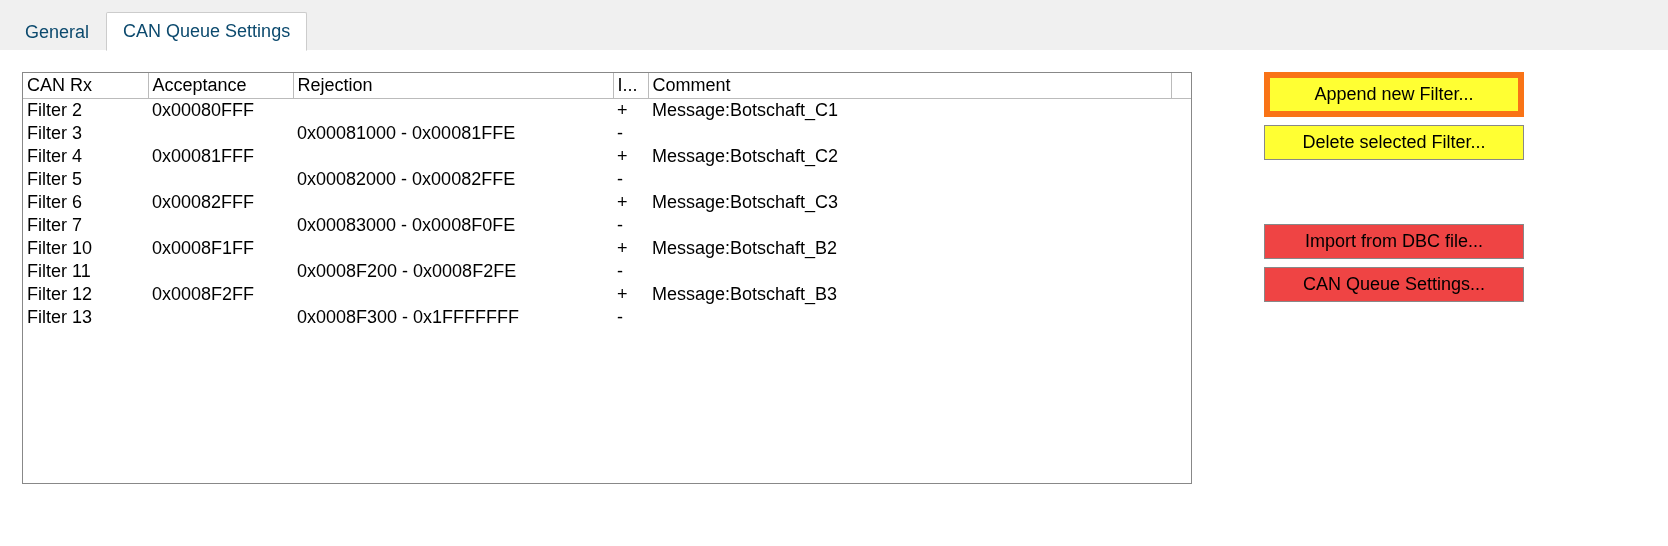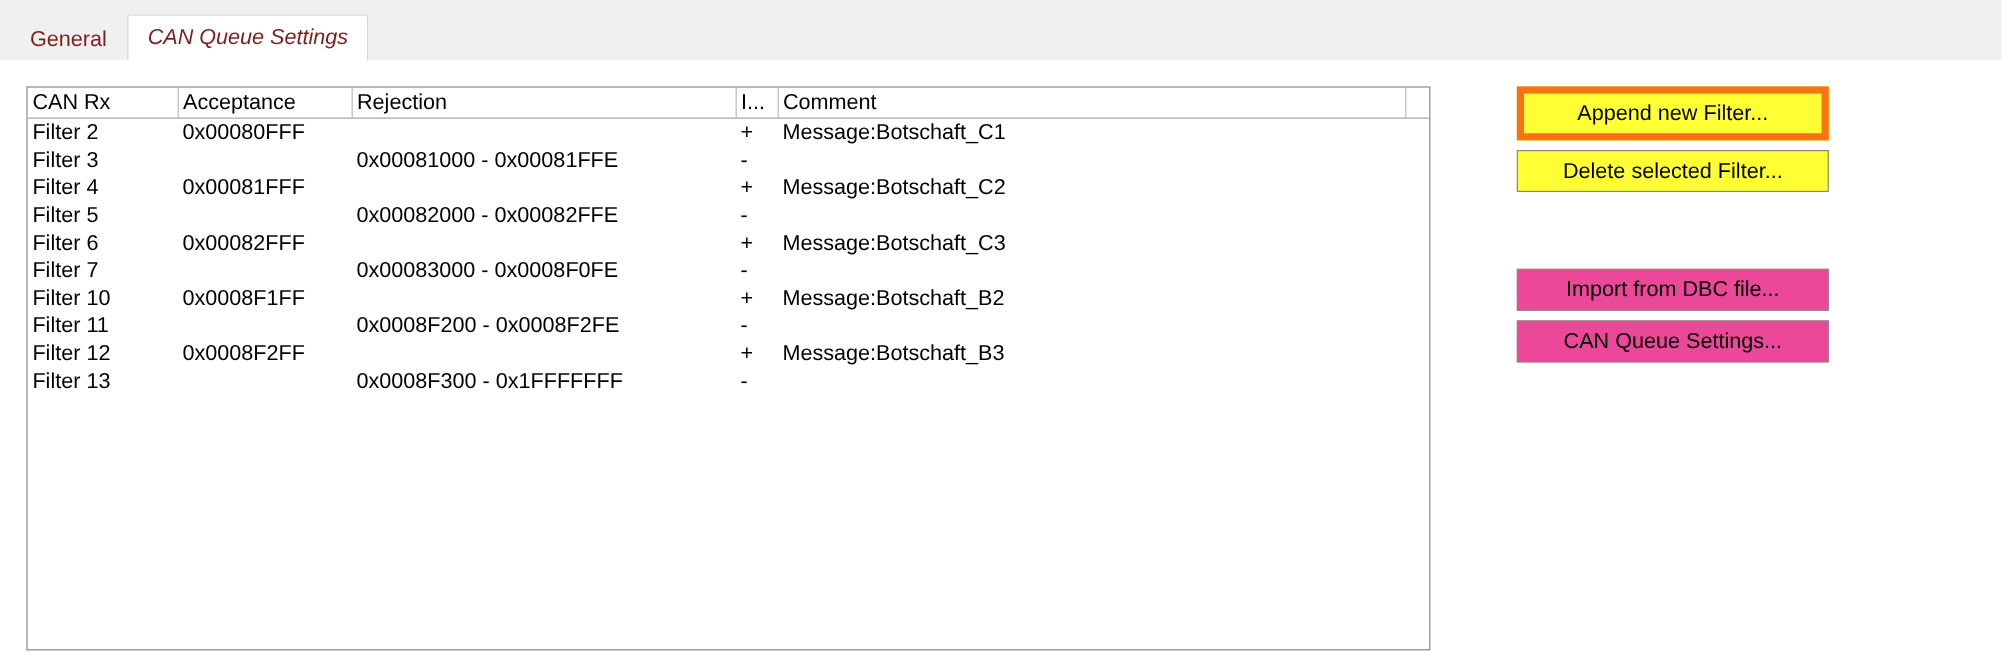--- a/index.html
+++ b/index.html
@@ -20,43 +20,42 @@
     padding-left: 8px;
     padding-top: 8px;
     height: 50px;
     align-items: flex-end;
   }
   .tab {
     padding: 8px 16px;
     border: 1px solid transparent;
     border-bottom: none;
     cursor: pointer;
-    color: #7f1d1d;
+    color: #0c4a6e;
     position: relative;
     top: 1px;
   }
   .tab.active {
     background: #ffffff;
     border: 1px solid #ccc;
     border-bottom: 1px solid #fff;
     border-top-left-radius: 2px;
     border-top-right-radius: 2px;
-    font-style: italic;
   }
   .content {
     display: flex;
     padding: 22px 22px 0 22px;
     gap: 72px;
     background: #fff;
   }
   .table-wrap {
     flex: 0 0 auto;
     width: 1170px;
     border: 1px solid #888;
-    height: 470px;
+    height: 412px;
     overflow: hidden;
   }
   table {
     border-collapse: collapse;
     width: 100%;
     table-layout: fixed;
   }
   th {
     text-align: left;
     font-weight: normal;
@@ -87,21 +86,21 @@
     flex: 0 0 auto;
     width: 260px;
     display: flex;
     flex-direction: column;
     gap: 8px;
   }
   .btn {
     width: 100%;
     padding: 6px 0;
     border: 1px solid #888;
-    background: #ec4899;
+    background: #ef4444;
     font-size: 18px;
     cursor: pointer;
     text-align: center;
   }
   .btn.hl {
     background: #ffff33;
   }
   .btn.hl.blueborder {
     border: 6px solid #f97316;
     text-align: center;

